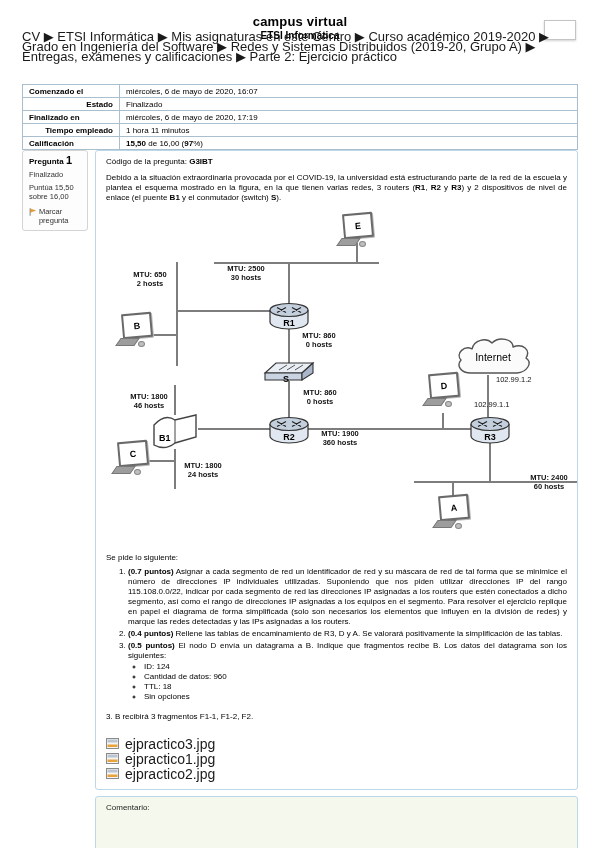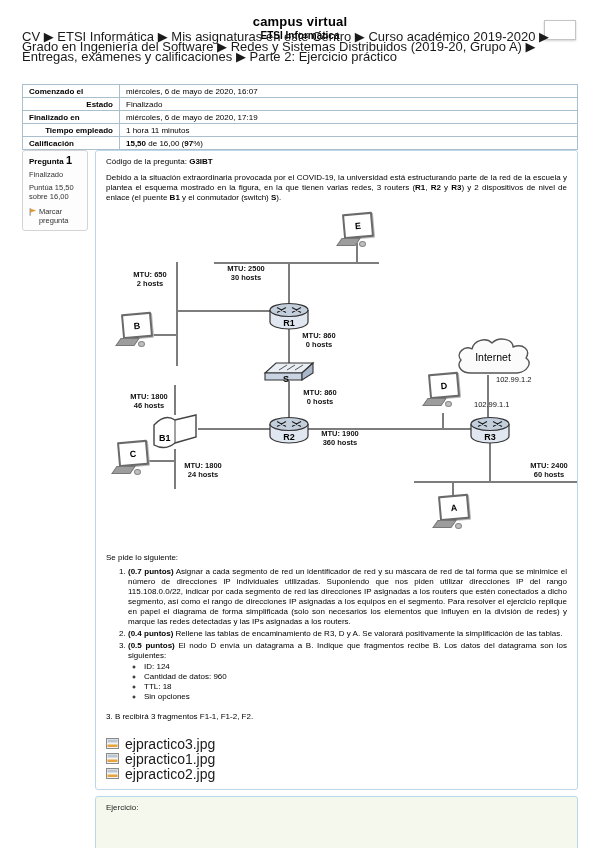--- a/index.html
+++ b/index.html
@@ -256,21 +256,21 @@
       <div>46 hosts</div>
     </div>
     <div class="nlabel" style="left:74px;top:249px;width:46px">
       <div>MTU: 1800</div>
       <div>24 hosts</div>
     </div>
     <div class="nlabel" style="left:210px;top:217px;width:48px">
       <div>MTU: 1900</div>
       <div>360 hosts</div>
     </div>
-    <div class="nlabel" style="left:420px;top:249px;width:46px">
+    <div class="nlabel" style="left:420px;top:261px;width:46px">
       <div>MTU: 2400</div>
       <div>60 hosts</div>
     </div>
     <div class="iplabel" style="left:390px;top:163px">102.99.1.2</div>
     <div class="iplabel" style="left:368px;top:188px">102.99.1.1</div>
   </div>
 
   <p class="tasks-title">Se pide lo siguiente:</p>
   <ol class="tasks">
     <li><span><b>(0.7 puntos)</b><span> Asignar a cada segmento de red un identificador de red y su máscara de red de tal forma que se minimice el número de direcciones IP individuales utilizadas. Suponiendo que nos piden utilizar direcciones IP del rango 115.108.0.0/22, indicar por cada segmento de red las direcciones IP asignadas a los routers que estén conectados a dicho segmento, así como el rango de direcciones IP asignadas a los equipos en el segmento. Para resolver el ejercicio replique en papel el diagrama de forma simplificada (solo son necesarios los elementos que influyen en la división de redes) y marque las redes detectadas y las IPs asignadas a los routers.</span></span></li>
@@ -308,14 +308,14 @@
         <rect x="0.5" y="0.5" width="12" height="10" fill="#f4f4f4" stroke="#8a8a8a"></rect>
         <rect x="1.5" y="1.5" width="10" height="3" fill="#b9c5d1"></rect>
         <rect x="1.5" y="6.5" width="10" height="2.5" fill="#e8a33d"></rect>
       </svg>
       <span>ejpractico2.jpg</span>
     </div>
   </div>
 </div>
 
 <div class="comment">
-  <div>Ejercicio:</div>
+  <div>Comentario:</div>
 </div>
 
 </body></html>

